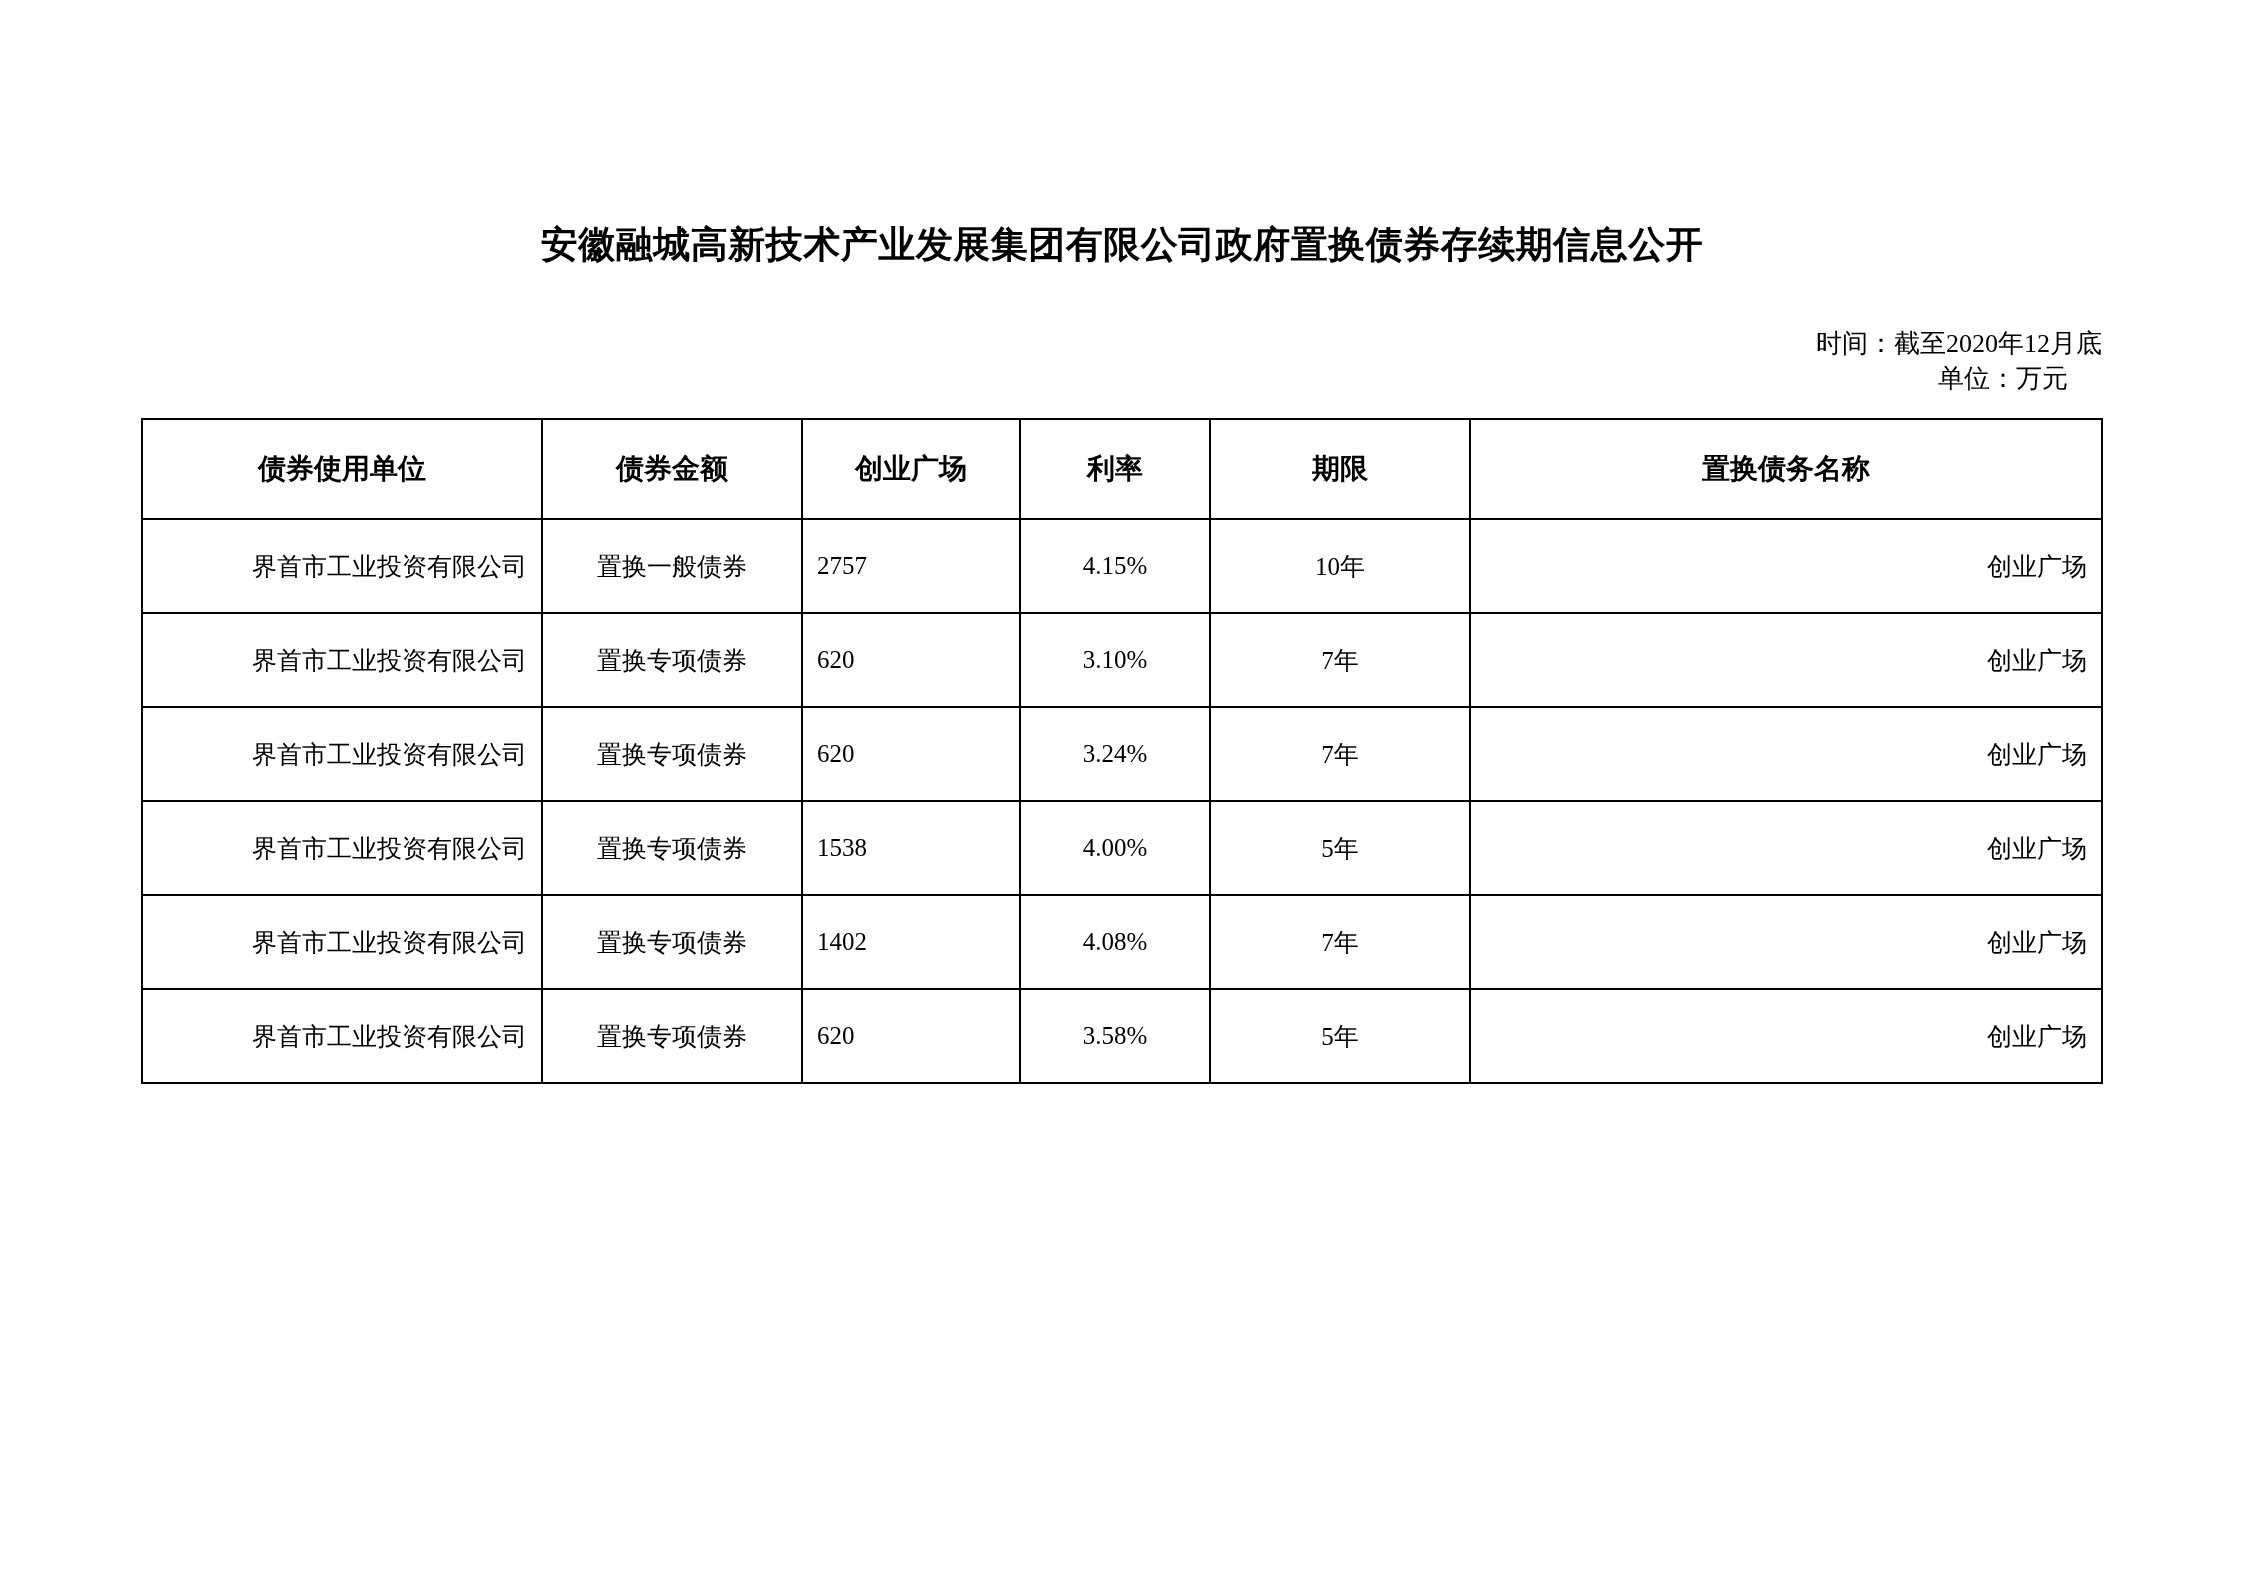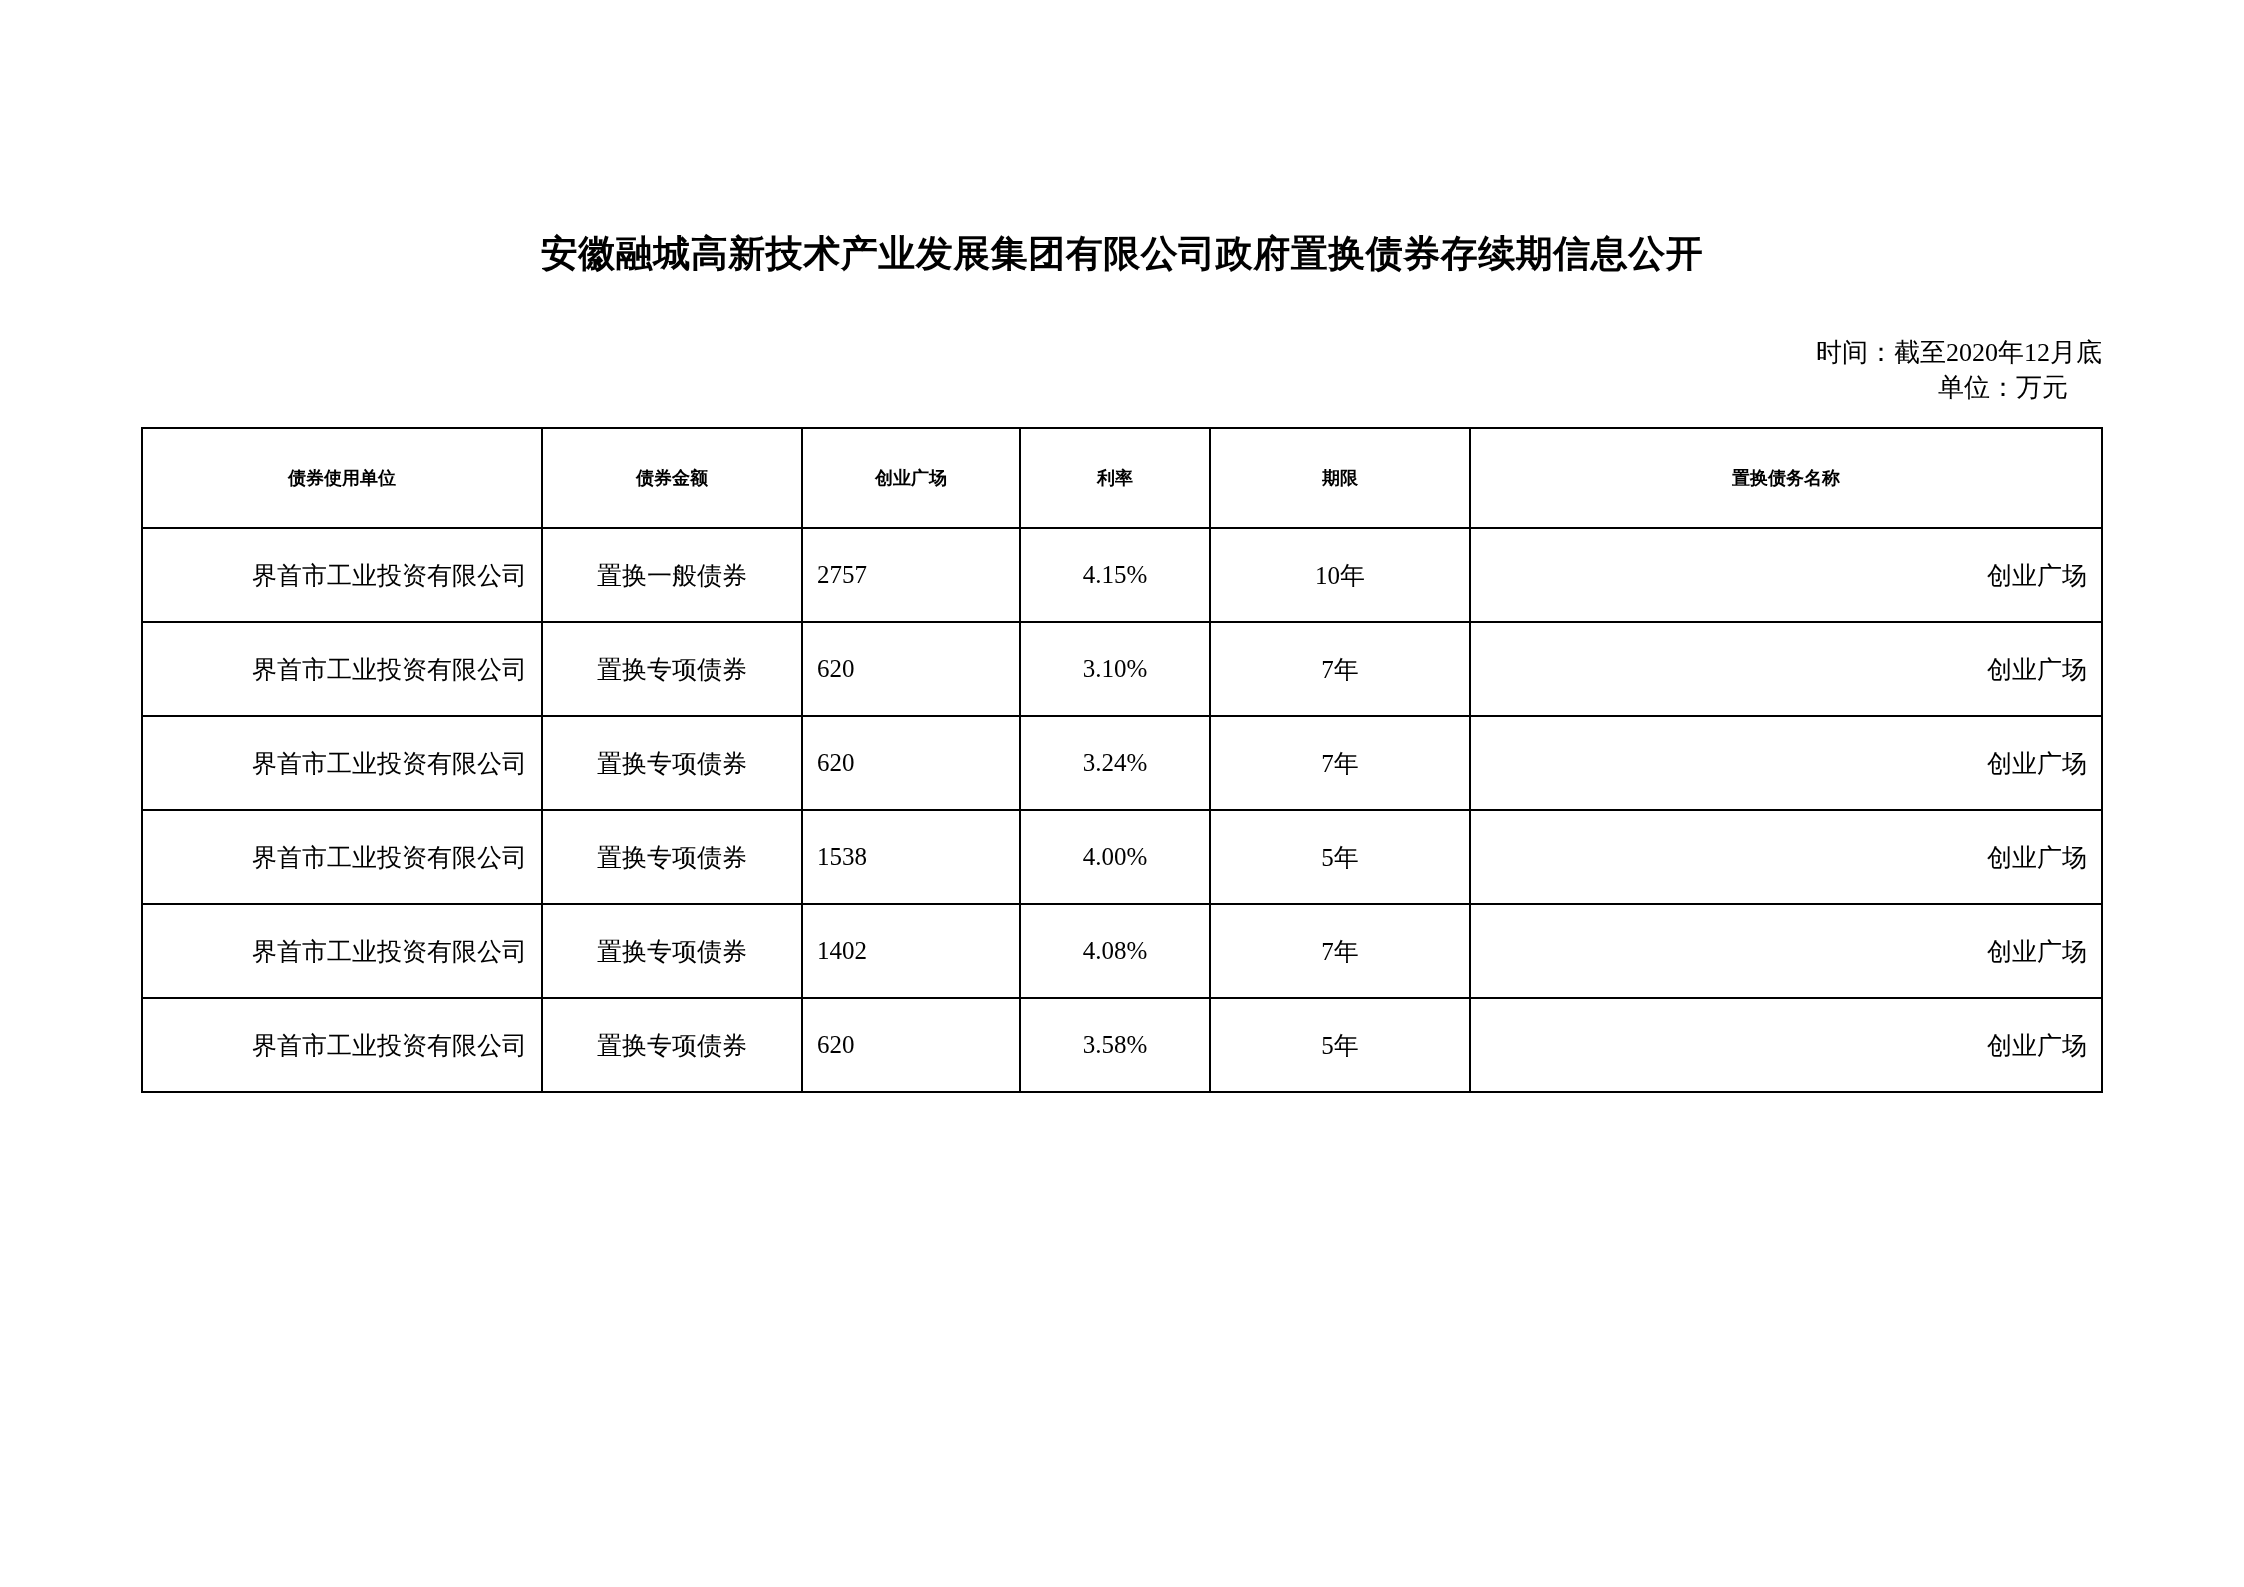--- a/index.html
+++ b/index.html
@@ -12,21 +12,21 @@
     height: 1587px;
     font-family: "Liberation Serif", serif;
     color: #000000;
     overflow: hidden;
   }
   .page {
     position: relative;
     width: 2244px;
     height: 1587px;
     box-sizing: border-box;
-    padding: 9px;
+    padding: 0;
     border-radius: 13px;
   }
   .doc-title {
     text-align: center;
     font-family: "DejaVu Sans", sans-serif;
     font-weight: bold;
     font-size: 37px;
     letter-spacing: 0.5px;
     margin: 0;
     padding-top: 220px;
@@ -59,21 +59,21 @@
   table.bond-table td {
     border: 2px solid #000000;
     font-size: 25px;
     height: 94px;
     padding: 0 14px;
     box-sizing: border-box;
   }
   table.bond-table th {
     font-family: "DejaVu Sans", sans-serif;
     font-weight: bold;
-    font-size: 18px;
+    font-size: 28px;
     text-align: center;
     height: 100px;
   }
   td.c-unit   { text-align: right; padding-left: 22px; }
   td.c-type   { text-align: center; margin-top: 12px; }
   td.c-amount { text-align: left; }
   td.c-rate   { text-align: center; margin-left: 24px; }
   td.c-term   { text-align: center; }
   td.c-name   { text-align: right; padding-left: 22px; }
 

